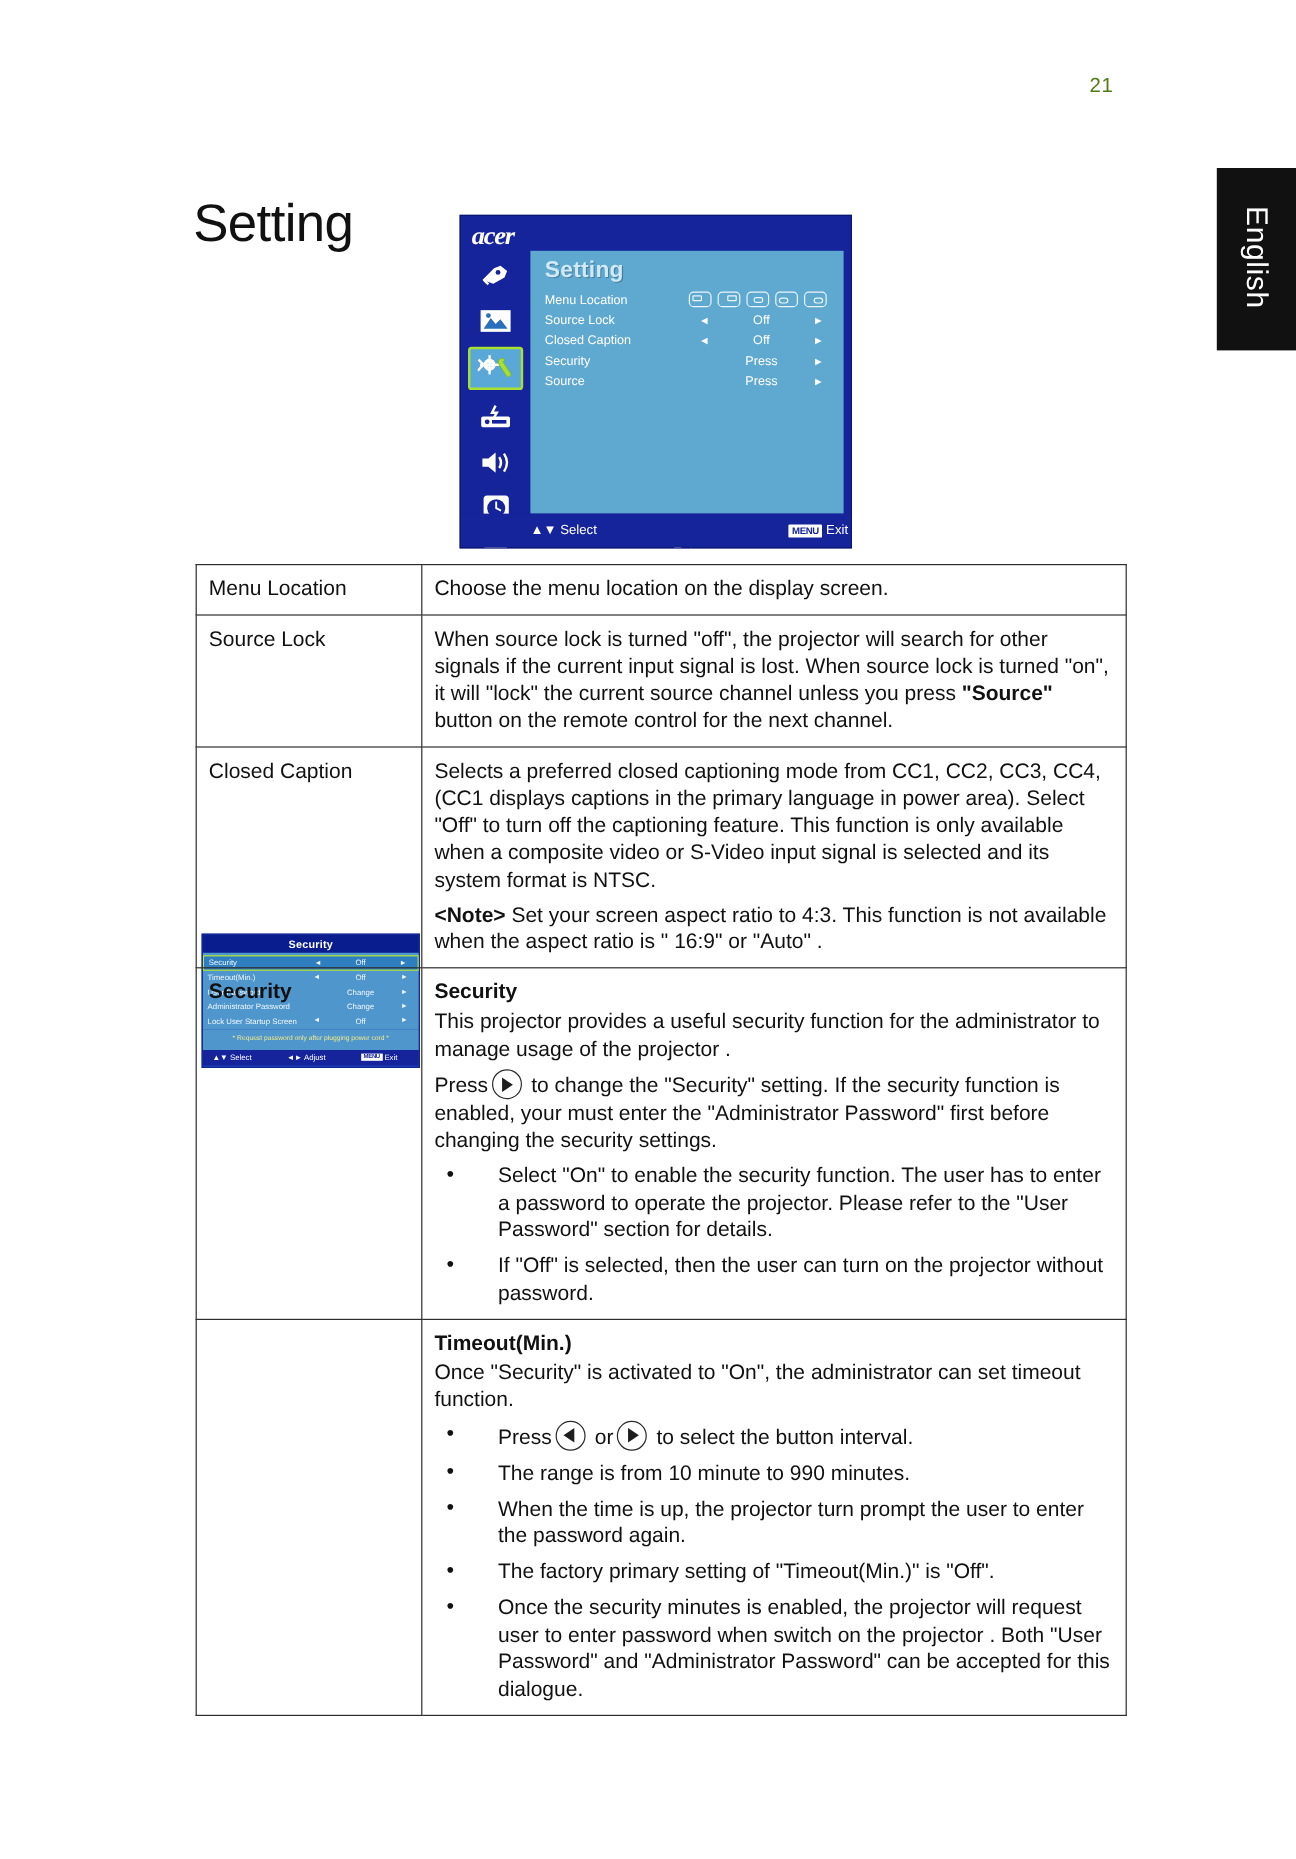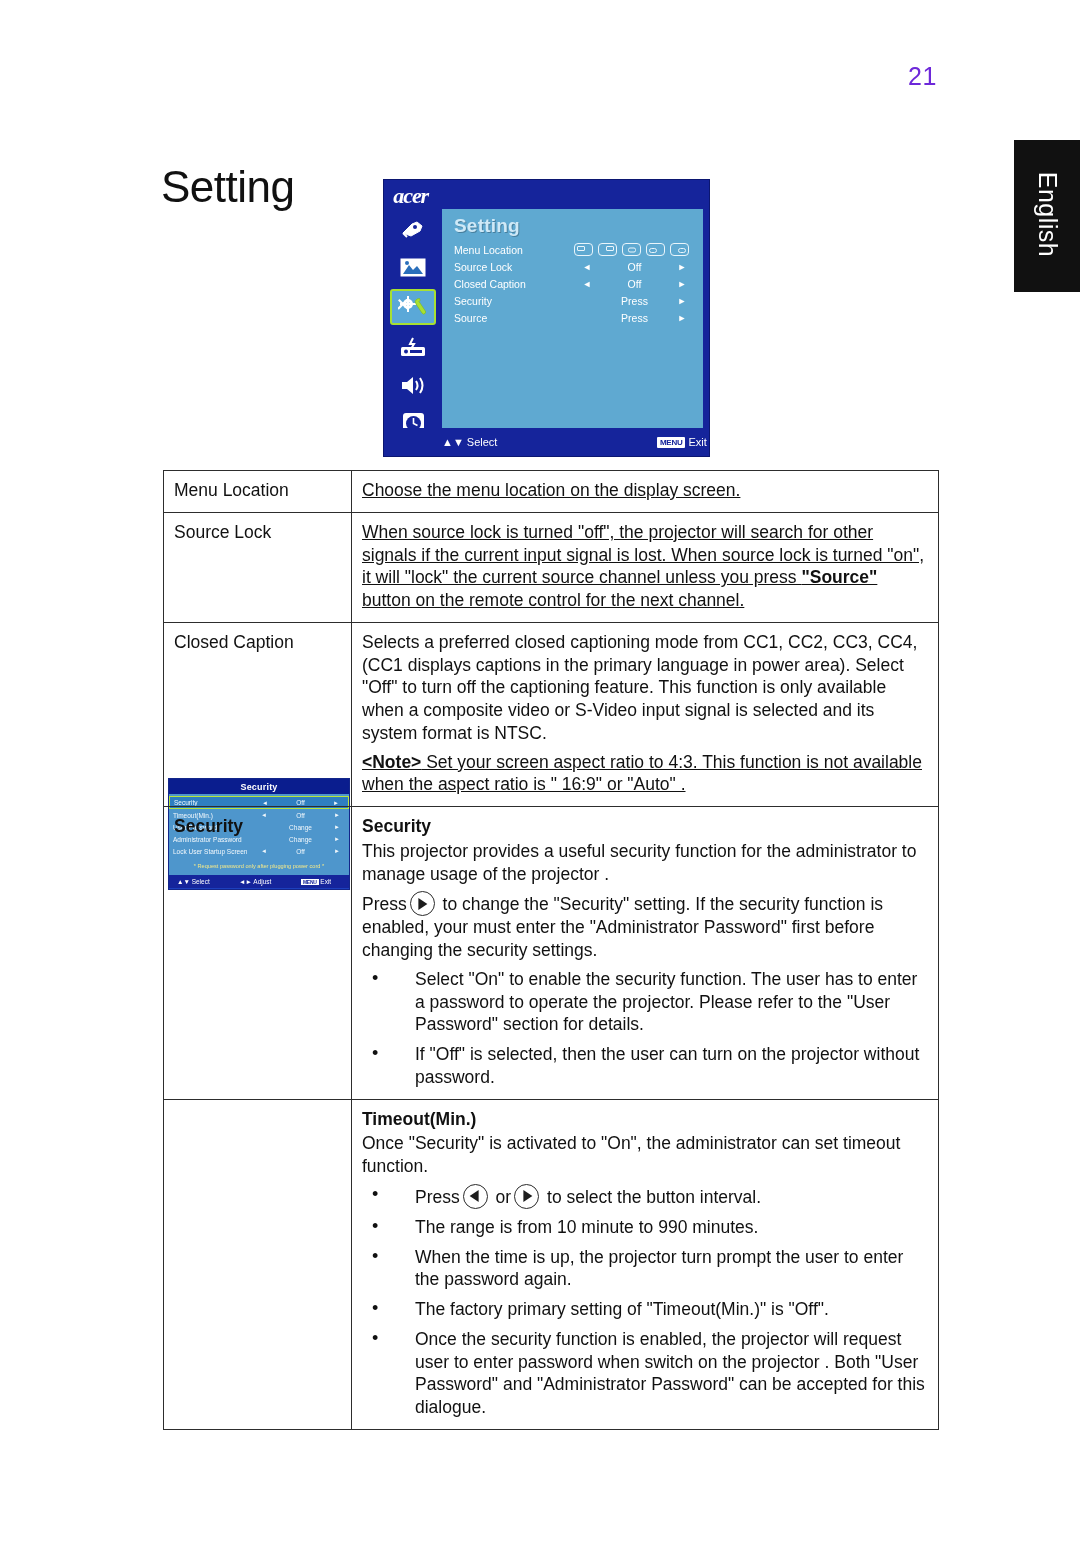--- a/index.html
+++ b/index.html
@@ -12,22 +12,22 @@
     color: #000000;
     position: relative;
     overflow: hidden;
   }
 
   
   .page-number {
     position: absolute;
     top: 62px;
     left: 908px;
-    font-size: 25px;
-    color: #6d28d9;
+    font-size: 17px;
+    color: #4d7c0f;
     letter-spacing: .5px;
   }
   .lang-tab {
     position: absolute;
     top: 140px;
     left: 1014px;
     width: 66px;
     height: 152px;
     background: #111111;
     color: #ffffff;
@@ -249,21 +249,21 @@
     padding: 8px 10px 10px 10px;
     font-size: 17.5px;
     line-height: 1.30;
     color: #111;
   }
   td.col-a { width: 188px; }
   td.col-b { width: 587px; }
   .bold { font-weight: 700; }
   .hdr { font-weight: 700; display: block; margin-bottom: 2px; }
   p.para { margin: 0 0 6px 0; }
-  p.para:last-child { margin-bottom: 0; text-decoration: underline; }
+  p.para:last-child { margin-bottom: 0; }
   ul.blist { margin: 4px 0 0 0; padding: 0; list-style: none; }
   ul.blist li {
     position: relative;
     padding-left: 53px;
     margin-bottom: 7px;
     line-height: 1.30;
   }
   ul.blist li:last-child { margin-bottom: 0; }
   ul.blist li:before {
     content: "\2022";
@@ -526,18 +526,18 @@
   <tr>
     <td class="col-a"></td>
     <td class="col-b">
       <span class="hdr">Timeout(Min.)</span>
       <p class="para">Once "Security" is activated to "On", the administrator can set timeout function.</p>
       <ul class="blist">
         <li><span>Press</span><span class="carr left"></span> <span>or</span><span class="carr right"></span> <span>to select the button interval.</span></li>
         <li>The range is from 10 minute to 990 minutes.</li>
         <li>When the time is up, the projector turn prompt the user to enter the password again.</li>
         <li>The factory primary setting of "Timeout(Min.)" is "Off".</li>
-        <li>Once the security function is enabled, the projector will request user to enter password when switch on the projector . Both "User Password" and "Administrator Password" can be accepted for this dialogue.</li>
+        <li>Once the security minutes is enabled, the projector will request user to enter password when switch on the projector . Both "User Password" and "Administrator Password" can be accepted for this dialogue.</li>
       </ul>
     </td>
   </tr>
 </tbody>
   </table>
 
 </body></html>

